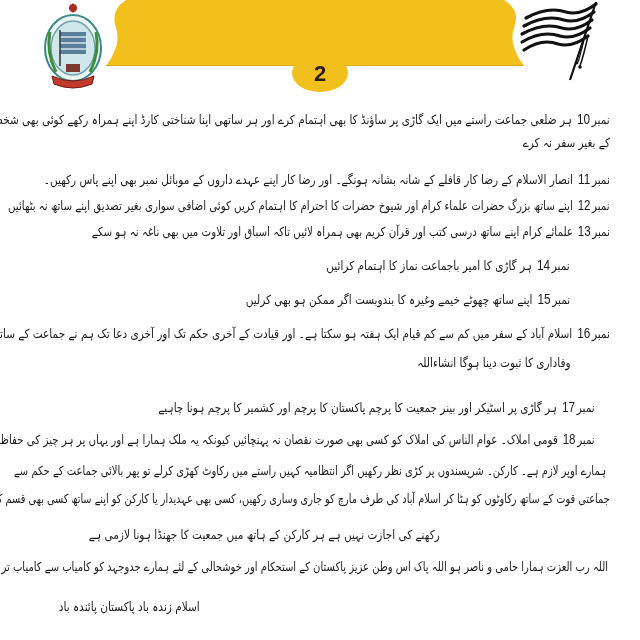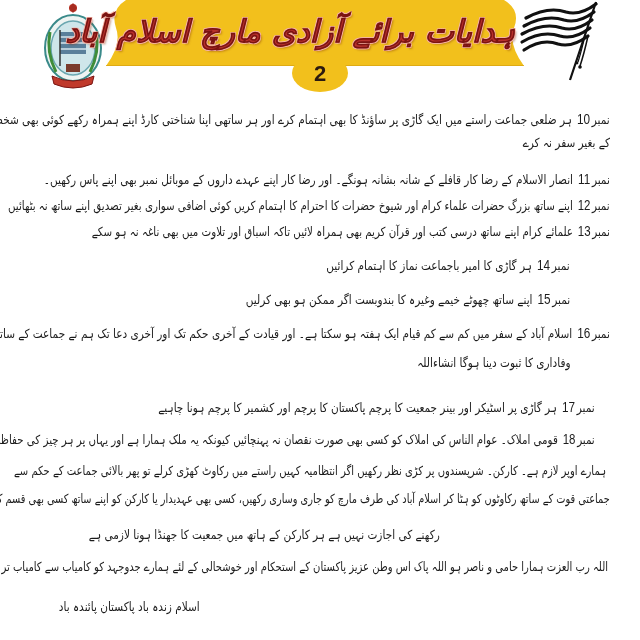--- a/index.html
+++ b/index.html
@@ -118,21 +118,20 @@
     <line x1="22" y1="47" x2="48" y2="47" stroke="#d6e4ec" stroke-width="1.5"></line>
     <line x1="22" y1="28" x2="22" y2="64" stroke="#333" stroke-width="1.5"></line>
     <rect x="28" y="62" width="14" height="8" fill="#7a3b2c"></rect>
     <path d="M14 74 Q35 84 56 74 L54 82 Q35 90 16 82 Z" fill="#c0392b" stroke="#7a1412" stroke-width="1"></path>
   </svg>
 
   <svg class="banner" viewBox="0 0 438 66" preserveAspectRatio="none">
     <path d="M30 0 L408 0 Q425 10 418 28 Q412 44 428 66 L10 66 Q26 44 20 28 Q14 10 30 0 Z" fill="#f2c01c"></path>
     <path d="M10 66 L428 66" stroke="#d9a411" stroke-width="1.5"></path>
   </svg>
-  <div class="banner-title">ہدایات برائے آزادی مارچ اسلام آباد</div>
   <div class="badge">2</div>
 
   <svg class="flag" viewBox="0 0 80 84">
     <g fill="none" stroke="#111" stroke-width="3.2" stroke-linecap="round">
       <path d="M8 18 Q30 6 48 12 Q62 16 78 4"></path>
       <path d="M6 26 Q28 14 46 20 Q60 24 76 12"></path>
       <path d="M4 34 Q26 22 44 28 Q58 32 74 20"></path>
       <path d="M4 42 Q24 30 42 36 Q56 40 72 28"></path>
       <path d="M6 50 Q24 38 40 44 Q54 48 70 36"></path>
     </g>

